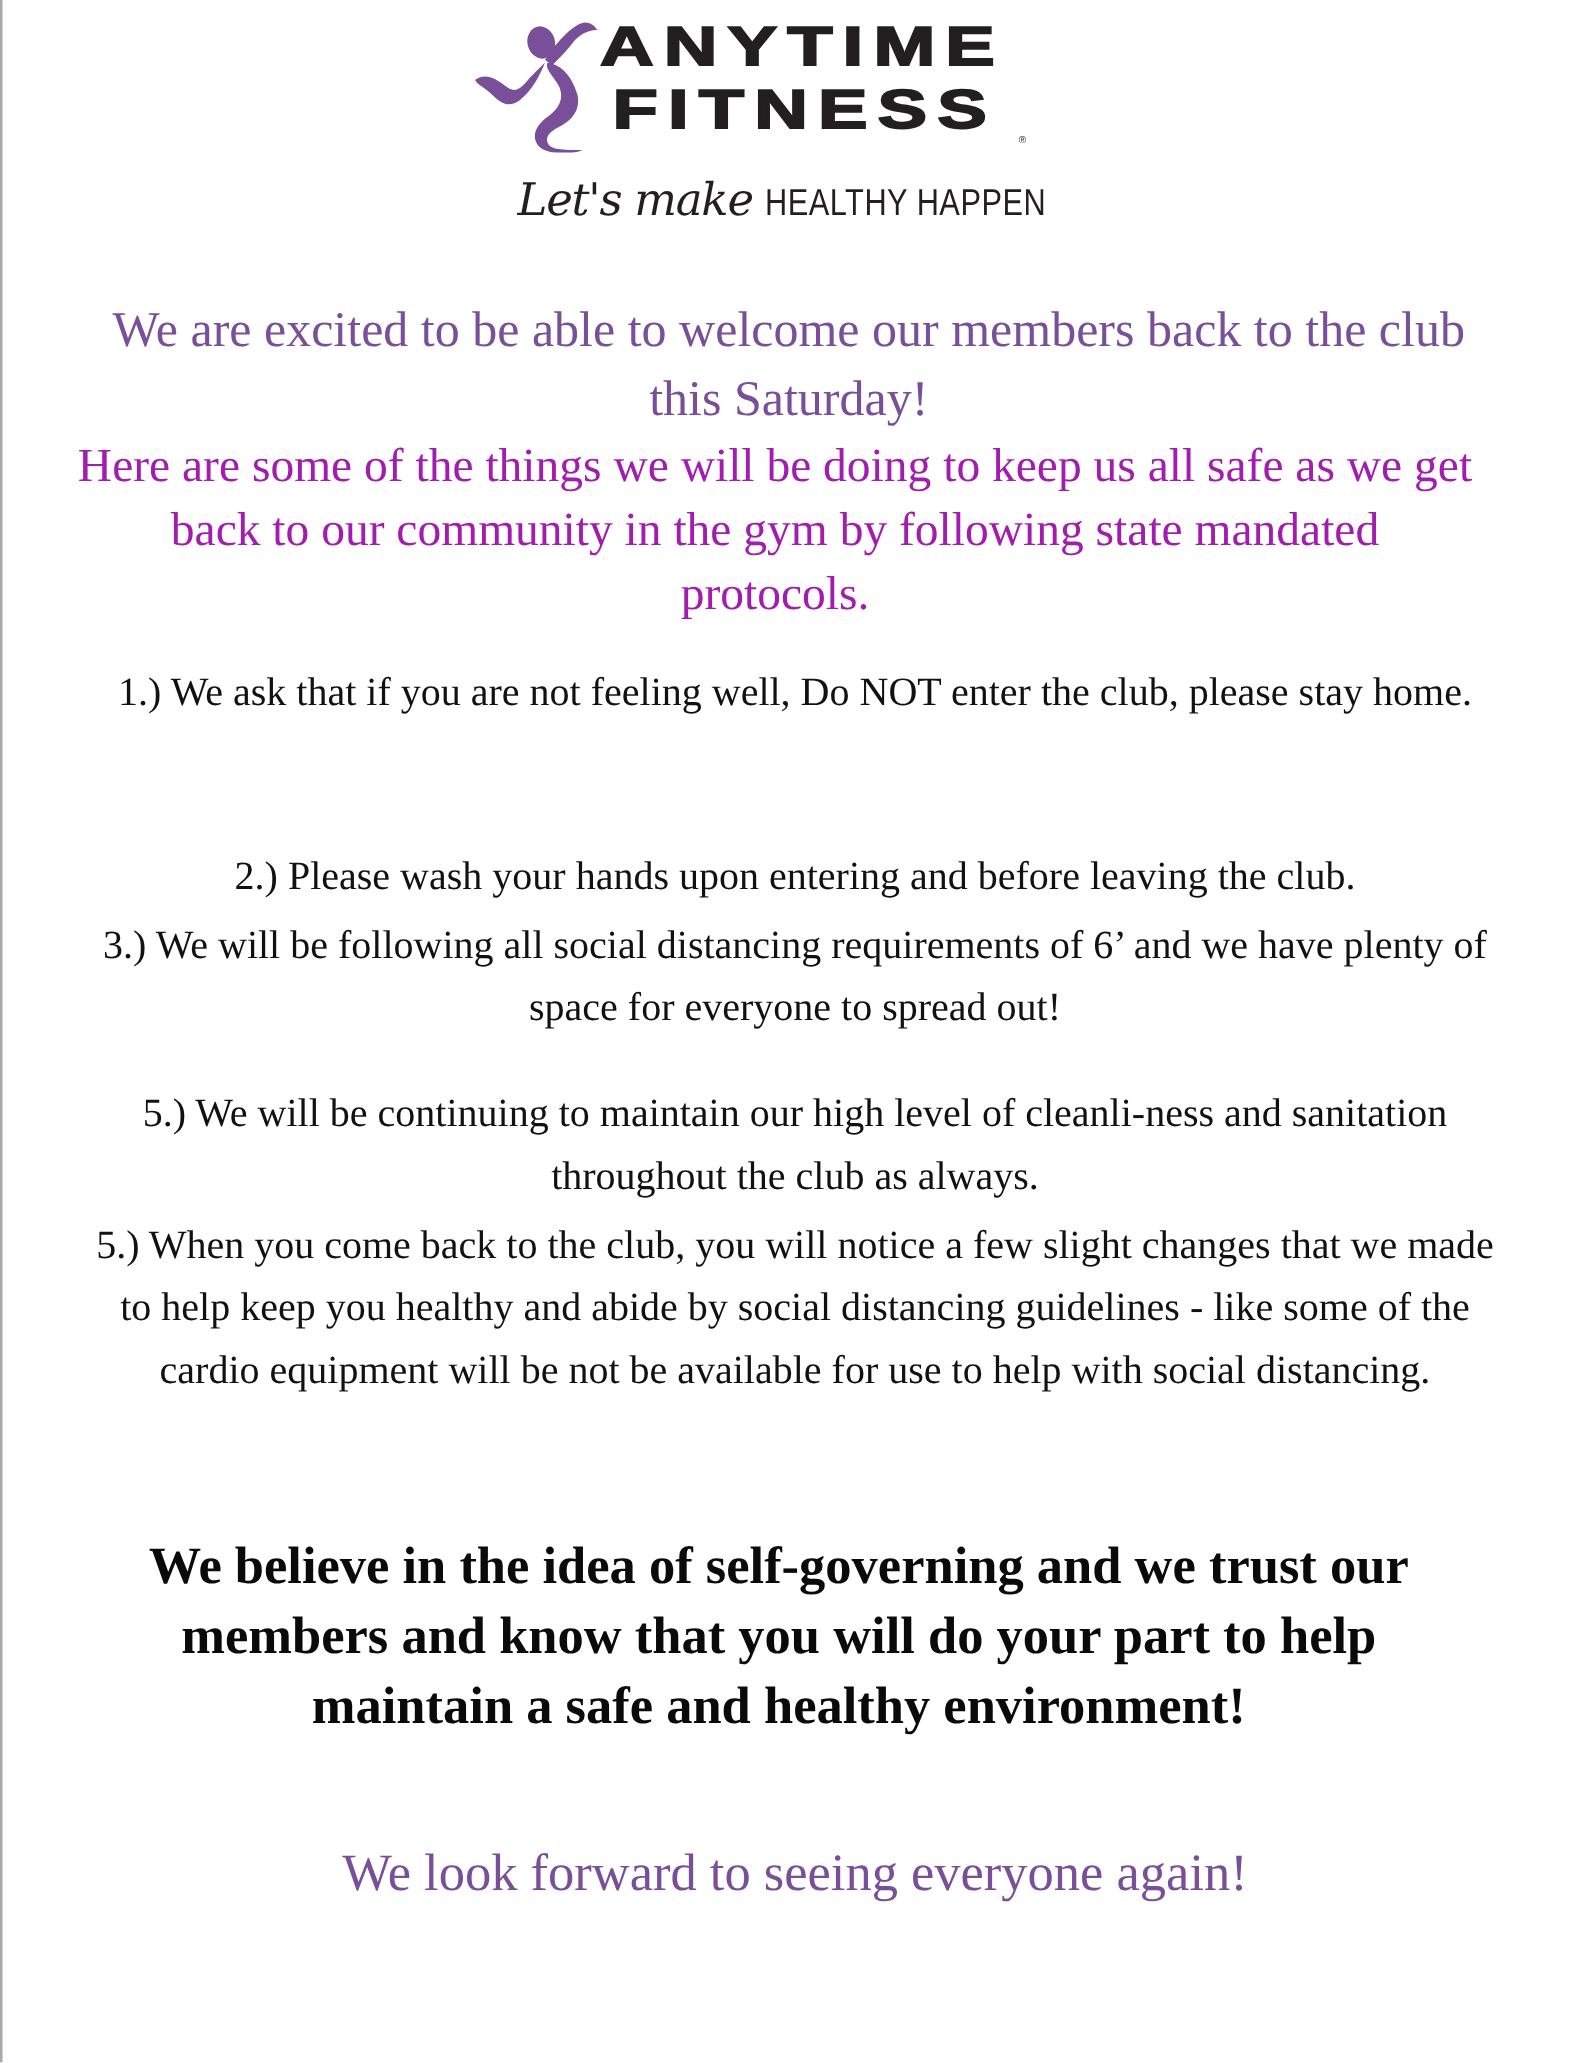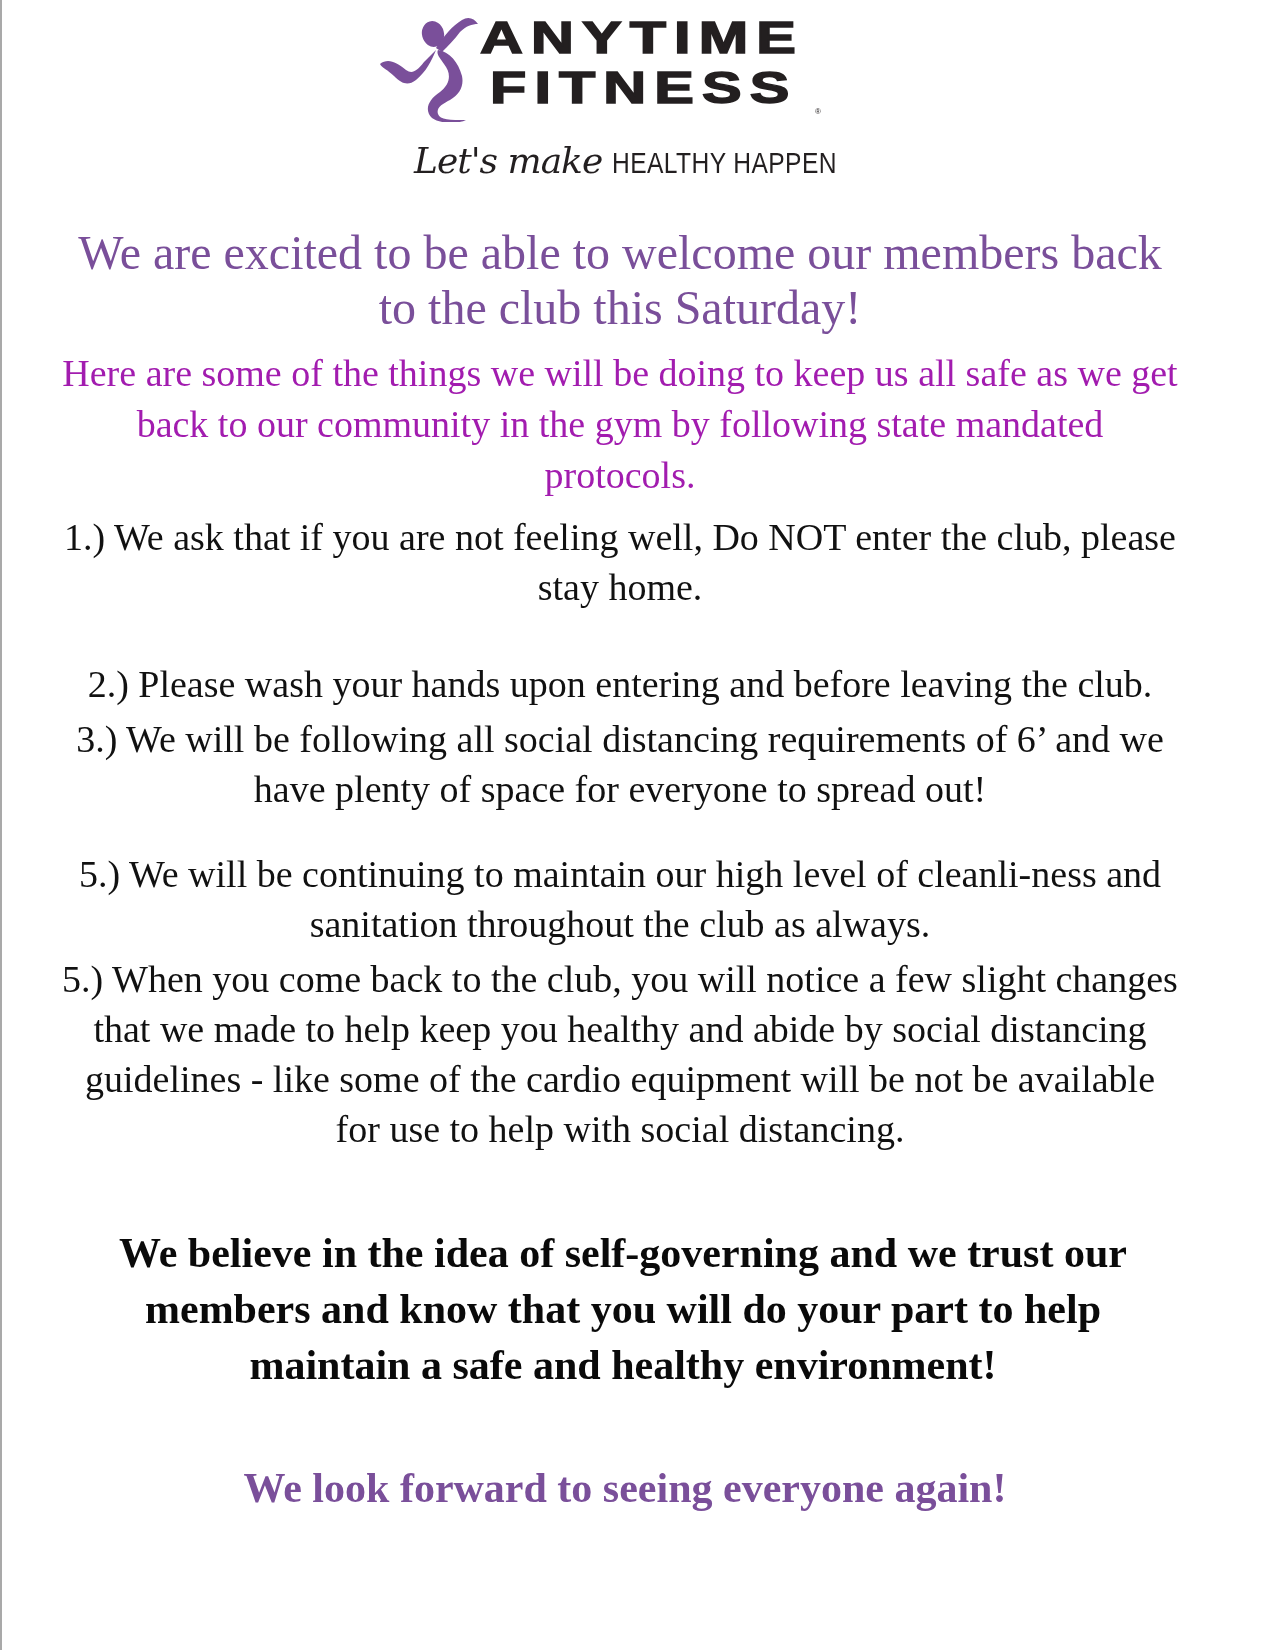--- a/index.html
+++ b/index.html
@@ -83,58 +83,57 @@
       position: absolute;
       left: 60px;
       width: 1120px;
       text-align: center;
     }
     .purple {
       color: #7a4f9a;
     }
     .intro-heading {
       top: 225px;
-      font-size: 48px;
+      font-size: 40px;
       line-height: 55px;
-      margin: 0;
+      margin: 11px;
     }
     .intro-body {
       top: 348px;
       font-size: 38px;
       line-height: 51px;
       color: #a21caf;
       margin: 0;
     }
     .rule {
-      font-size: 38px;
+      font-size: 32px;
       line-height: 50px;
       color: #111111;
-      margin: 0;
+      margin: 16px;
     }
     .rule-1 { top: 512px; }
     .rule-2 { top: 659px; }
     .rule-3 { top: 714px; }
     .rule-4 { top: 849px; }
     .rule-5 { top: 954px; }
     .closing-bold {
       top: 1222px;
       font-size: 42px;
       line-height: 56px;
       font-weight: bold;
       color: #0a0a0a;
       margin: 3px;
       padding: 0 30px;
       box-sizing: border-box;
     }
     .signoff {
       top: 1455px;
       font-size: 42px;
       line-height: 56px;
-      margin: 5px;
-      font-weight: bold;
+      margin: 16px;
     }
   </style>
 </head>
 <body>
 
 <div class="page-edge"></div>
 
 <div class="logo">
   <svg width="110" height="110" viewBox="0 0 110 110">
     <g fill="#7a4f9a">

